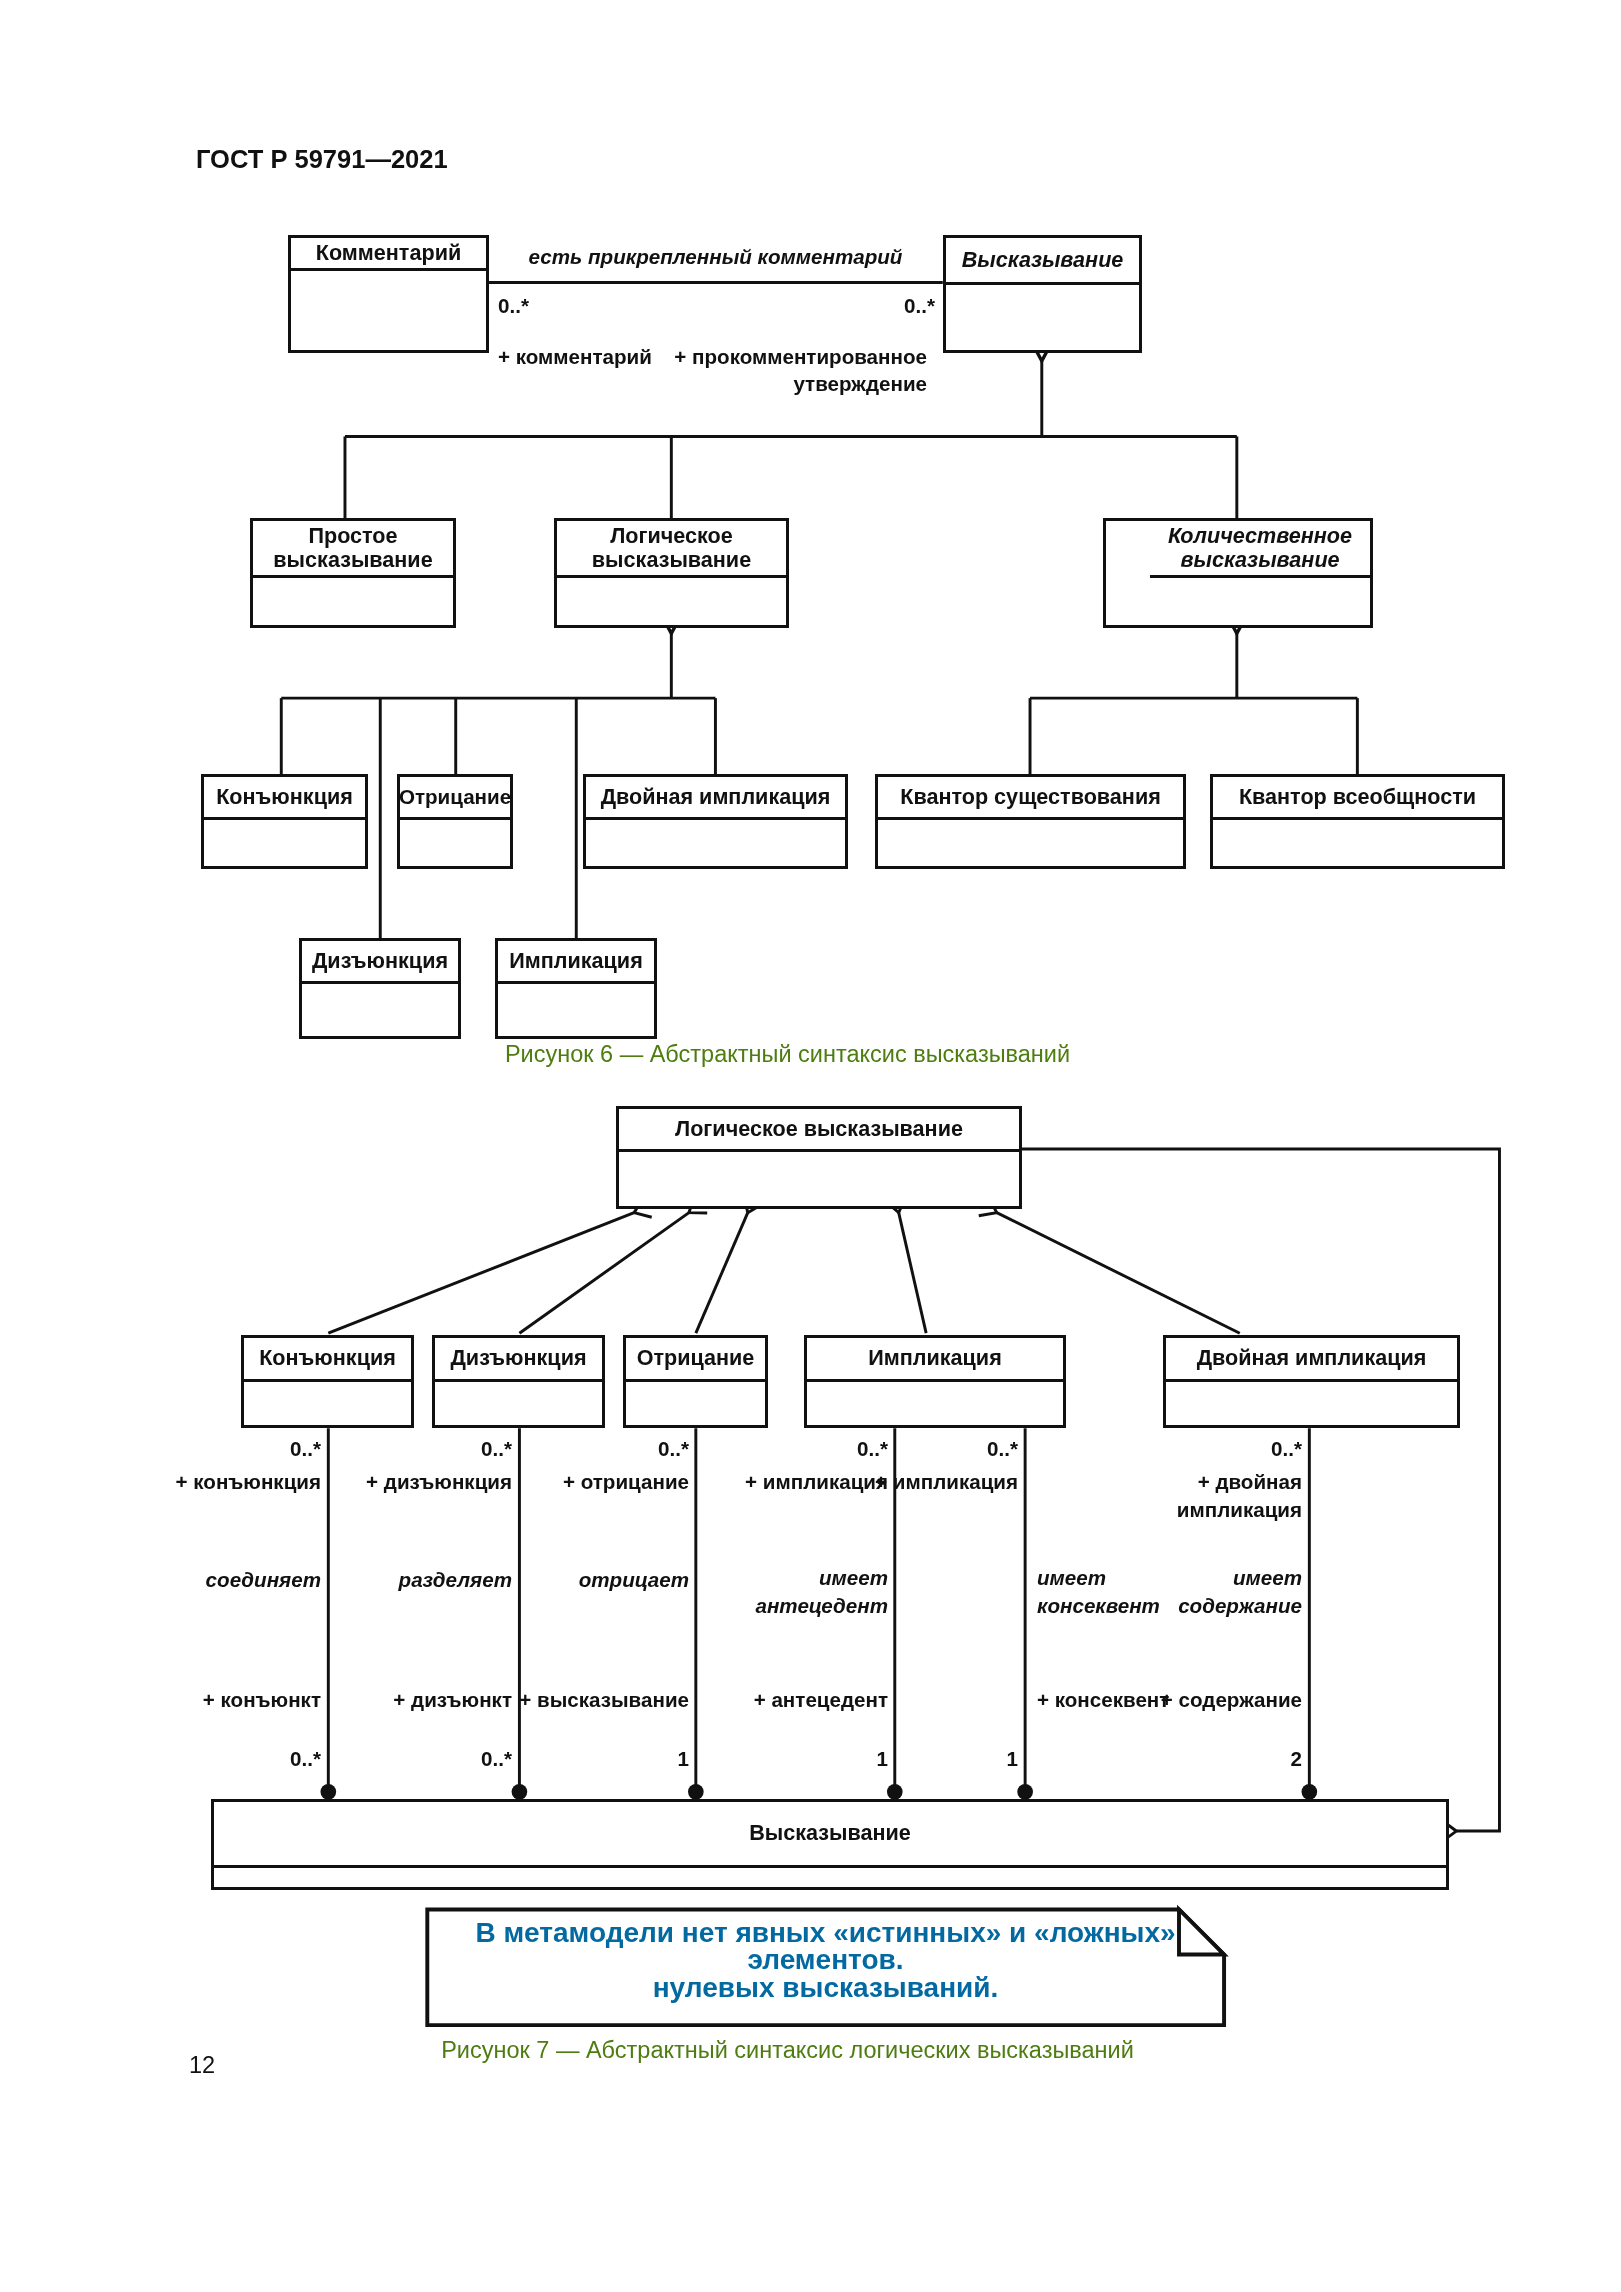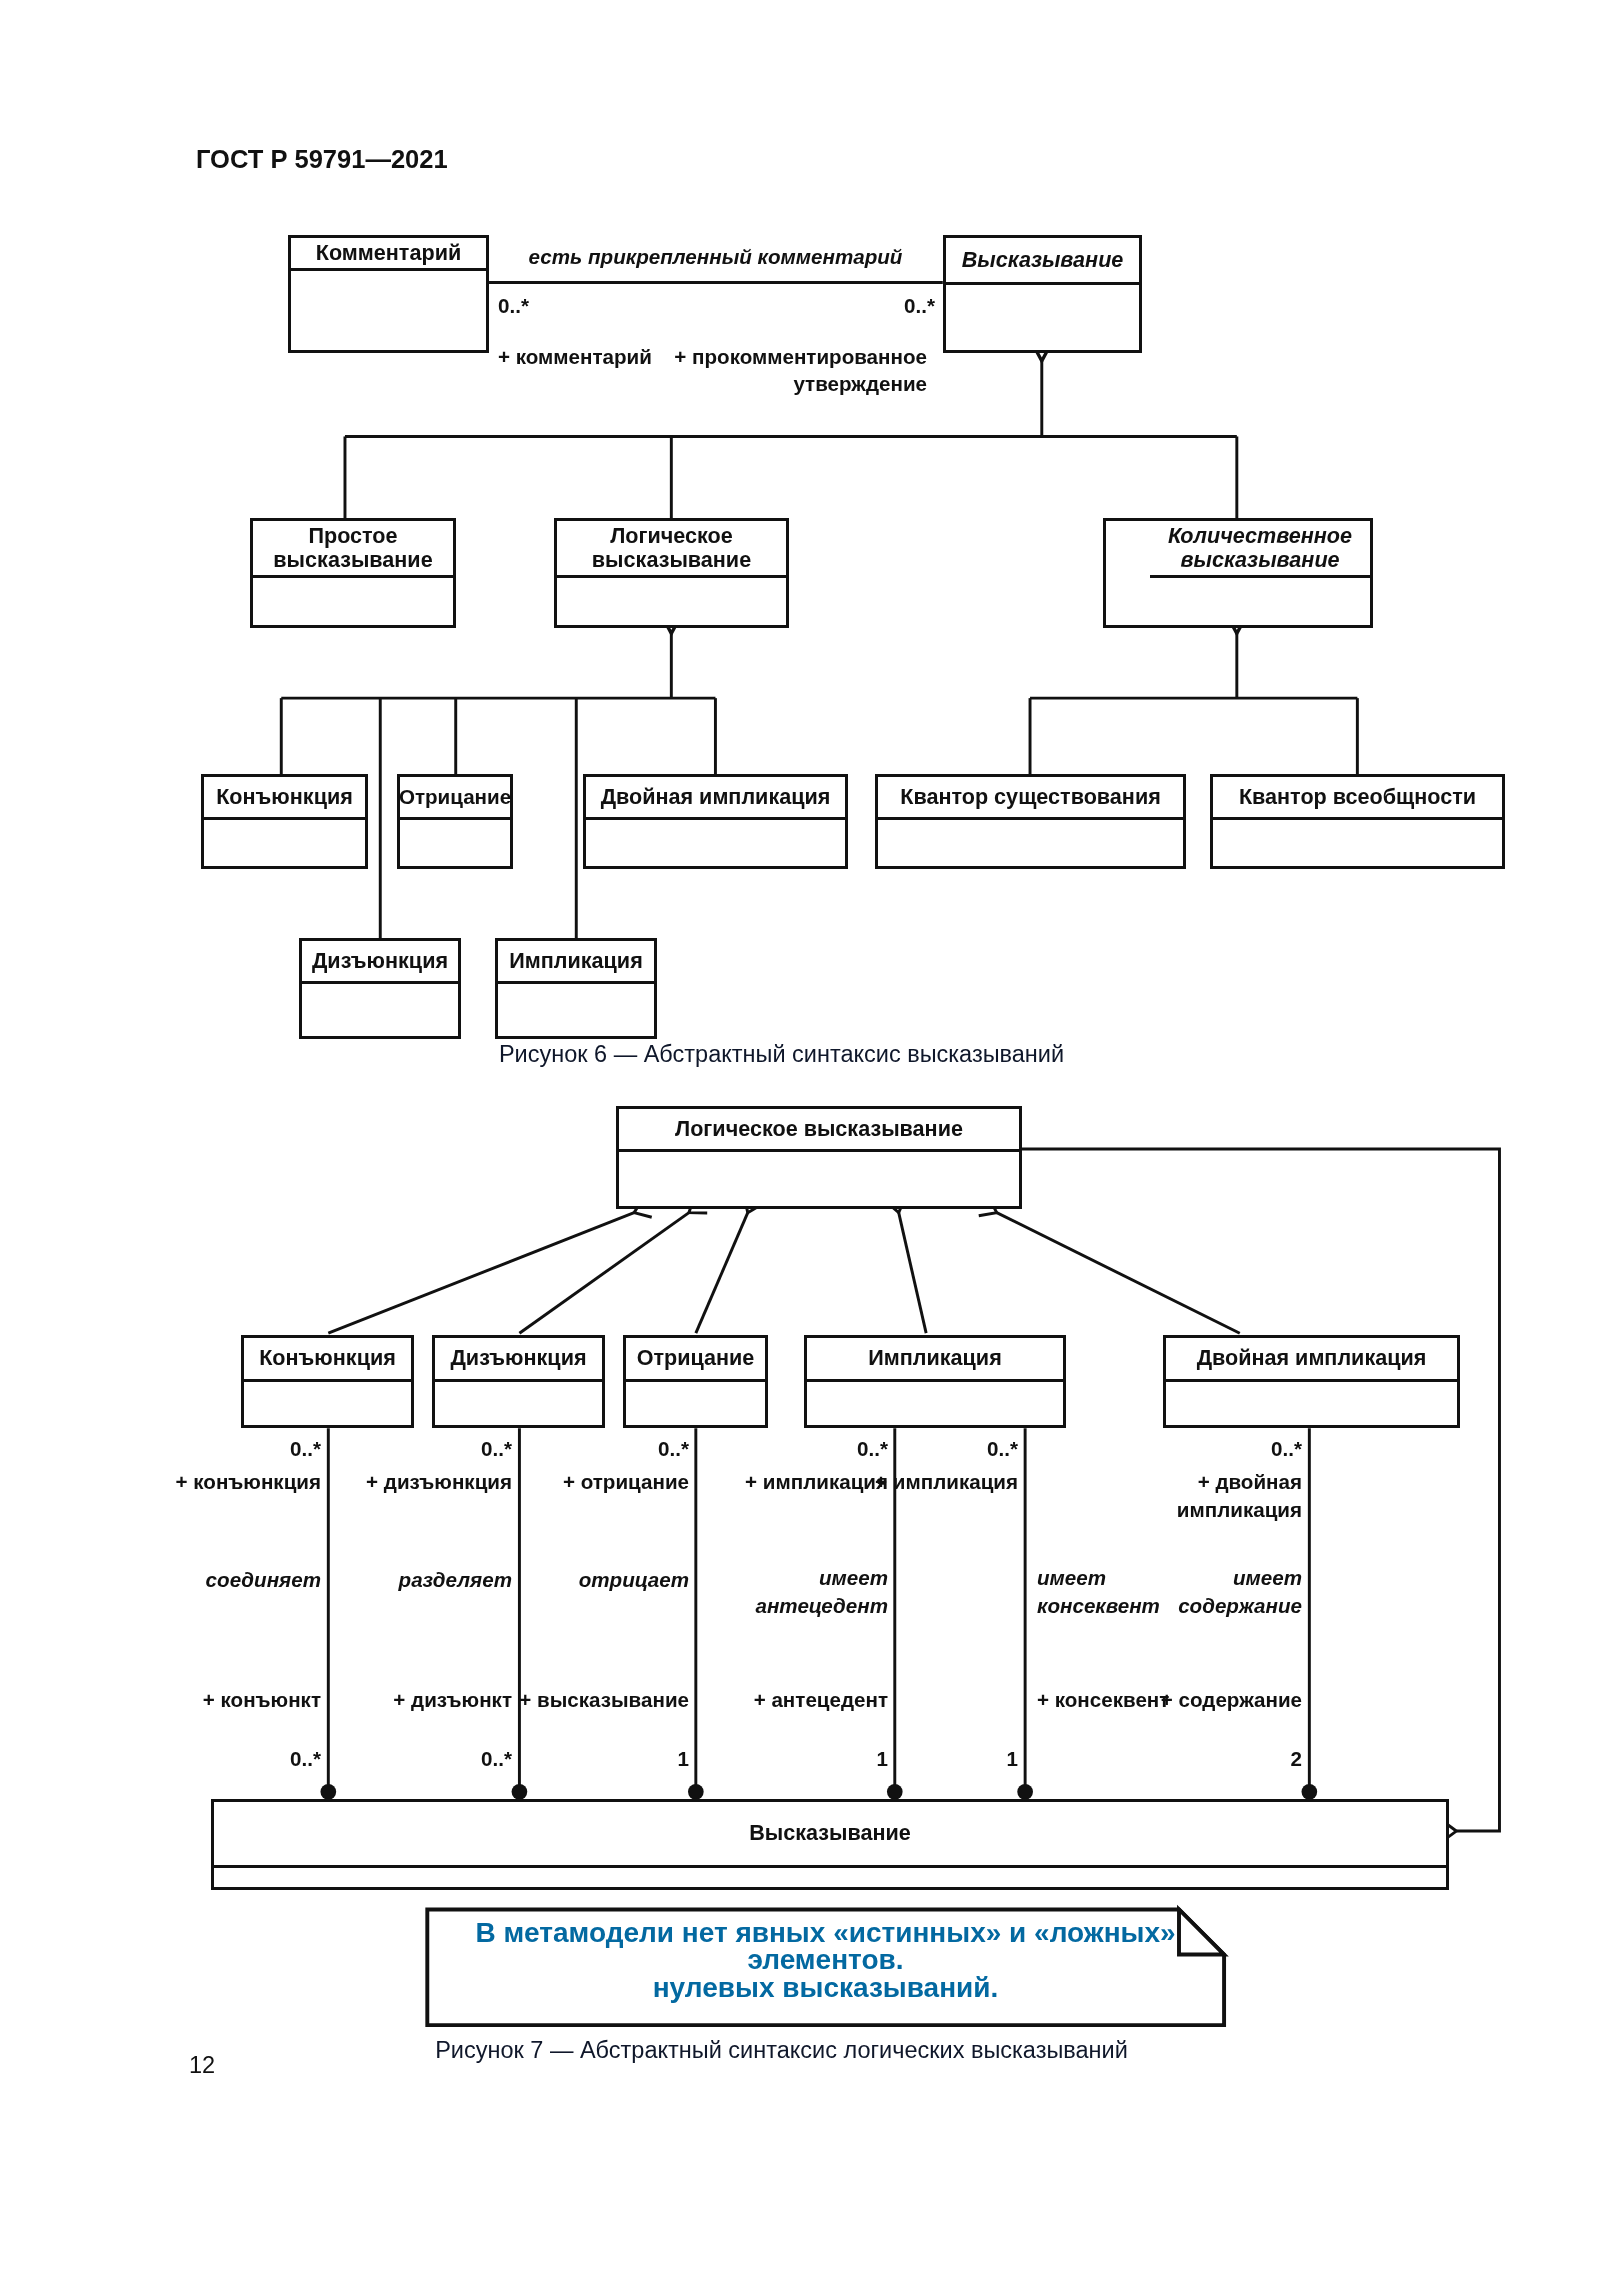--- a/index.html
+++ b/index.html
@@ -24,22 +24,22 @@
   }
   .box.it .t{font-style:italic;}
   .lbl{
     position:absolute;z-index:3;font-weight:bold;font-size:20.6px;
     line-height:1.2;white-space:nowrap;
   }
   .lbl.ra{text-align:right;}
   .lbl.it{font-style:italic;}
   .lbl.ctr{text-align:center;white-space:normal;}
   .caption{
-    position:absolute;z-index:3;left:12px;width:1539px;
-    text-align:center;font-size:23.5px;color:#0f172a;
+    position:absolute;z-index:3;left:18px;width:1539px;
+    text-align:center;font-size:23.5px;color:#4d7c0f;
   }
   .notetext{
     position:absolute;z-index:3;text-align:center;
     font-weight:bold;font-size:28px;line-height:27.4px;color:#0369a1;
   }
   .pagehead{position:absolute;z-index:3;font-weight:bold;font-size:25.5px;}
   .pagenum{position:absolute;z-index:3;font-size:23.5px;}
 </style>
 </head>
 <body>

